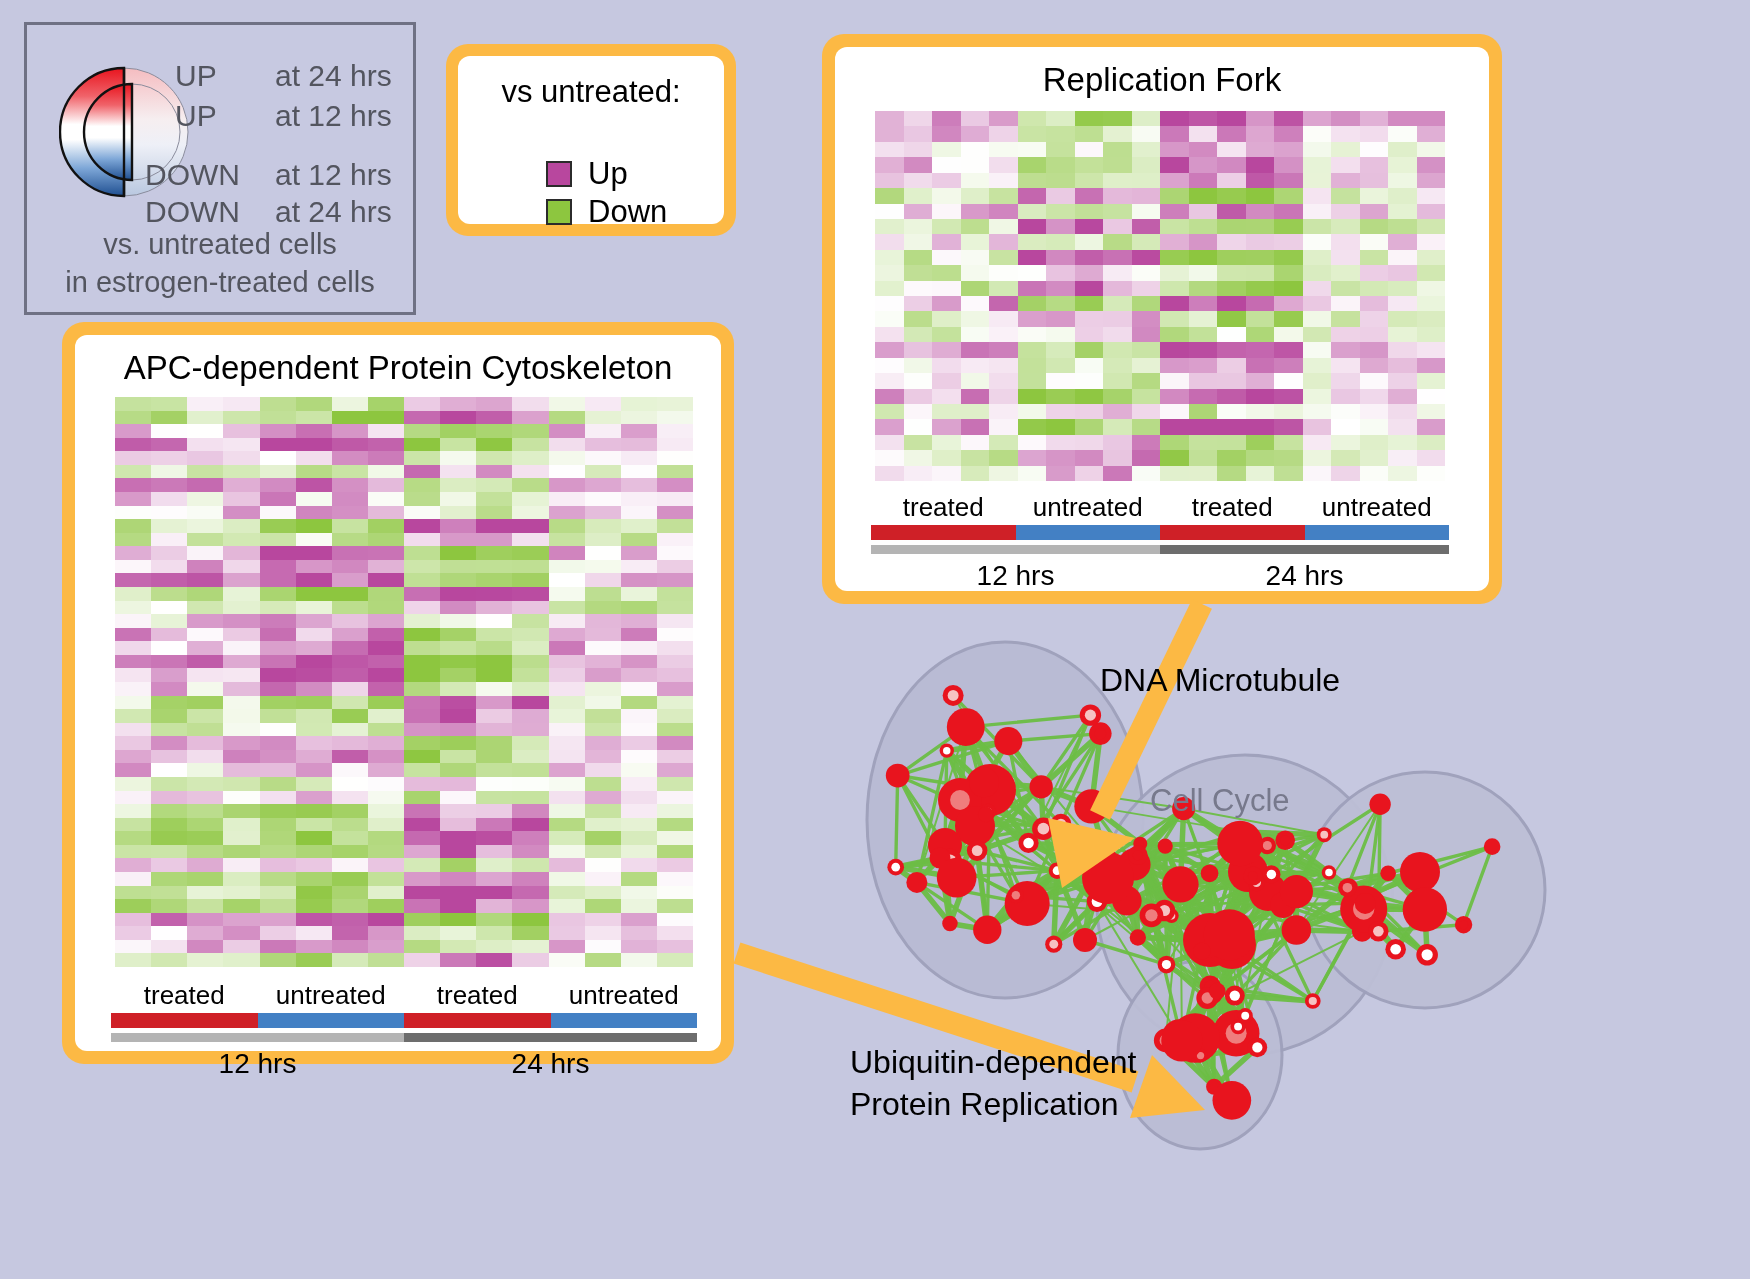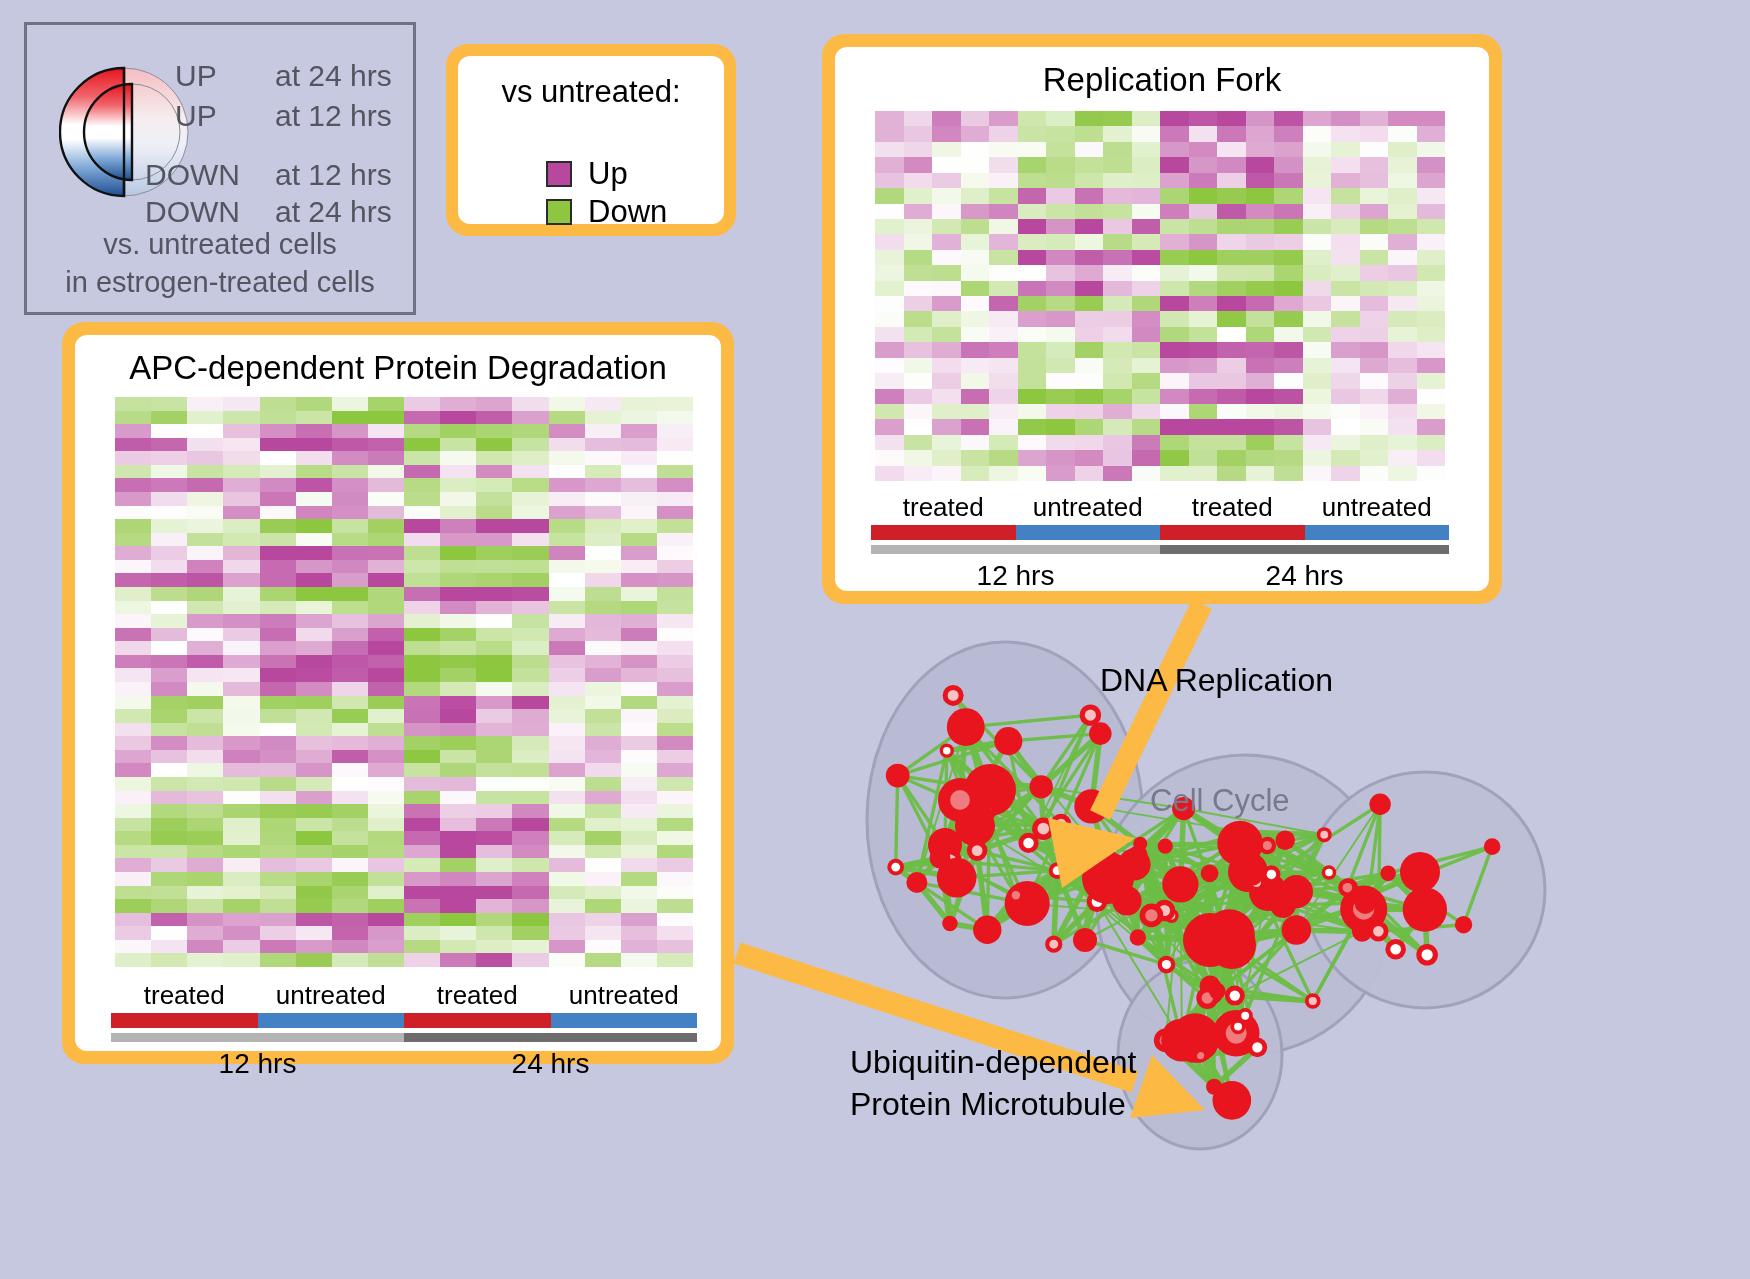--- a/index.html
+++ b/index.html
@@ -634,21 +634,21 @@
         <div class="time-row" style="top:68px;">
           <span>12 hrs</span>
           <span>24 hrs</span>
         </div>
       </div>
     </div>
   </div>
 
   <div class="card" id="apc-card">
     <div class="inner">
-      <div class="panel-title">APC-dependent Protein Degradation</div>
+      <div class="panel-title">APC-dependent Protein Cytoskeleton</div>
       <div class="hm" id="hm-apc" style="left: 40px; top: 62px; width: 578px; height: 570px; grid-template-columns: repeat(16, 1fr); grid-template-rows: repeat(42, 1fr);">
           <div style="background: rgb(197, 226, 158);"></div>
           <div style="background: rgb(200, 228, 163);"></div>
           <div style="background: rgb(249, 239, 247);"></div>
           <div style="background: rgb(246, 232, 243);"></div>
           <div style="background: rgb(190, 222, 145);"></div>
           <div style="background: rgb(177, 216, 124);"></div>
           <div style="background: rgb(236, 245, 223);"></div>
           <div style="background: rgb(166, 211, 106);"></div>
           <div style="background: rgb(235, 203, 228);"></div>
@@ -1978,18 +1978,18 @@
       <g>
         <path d="M1202 604 L1100 815" fill="none" stroke="#fcb944" stroke-width="22" stroke-linejoin="round"></path>
         <polygon points="1062,888 1048,818 1135,838" fill="#fcb944"></polygon>
       </g>
       <g>
         <path d="M737 953 L1135 1082" fill="none" stroke="#fcb944" stroke-width="22" stroke-linejoin="round"></path>
         <polygon points="1205,1110 1130,1118 1152,1055" fill="#fcb944"></polygon>
       </g>
     </svg>
 
-  <div class="net-label" id="lbl-dna">DNA Replication</div>
+  <div class="net-label" id="lbl-dna">DNA Microtubule</div>
   <div class="net-label" id="lbl-cc">Cell Cycle</div>
   <div class="net-label" id="lbl-ub">Ubiquitin-dependent
-Protein Microtubule</div>
+Protein Replication</div>
 
 </div>
 
 </body></html>

